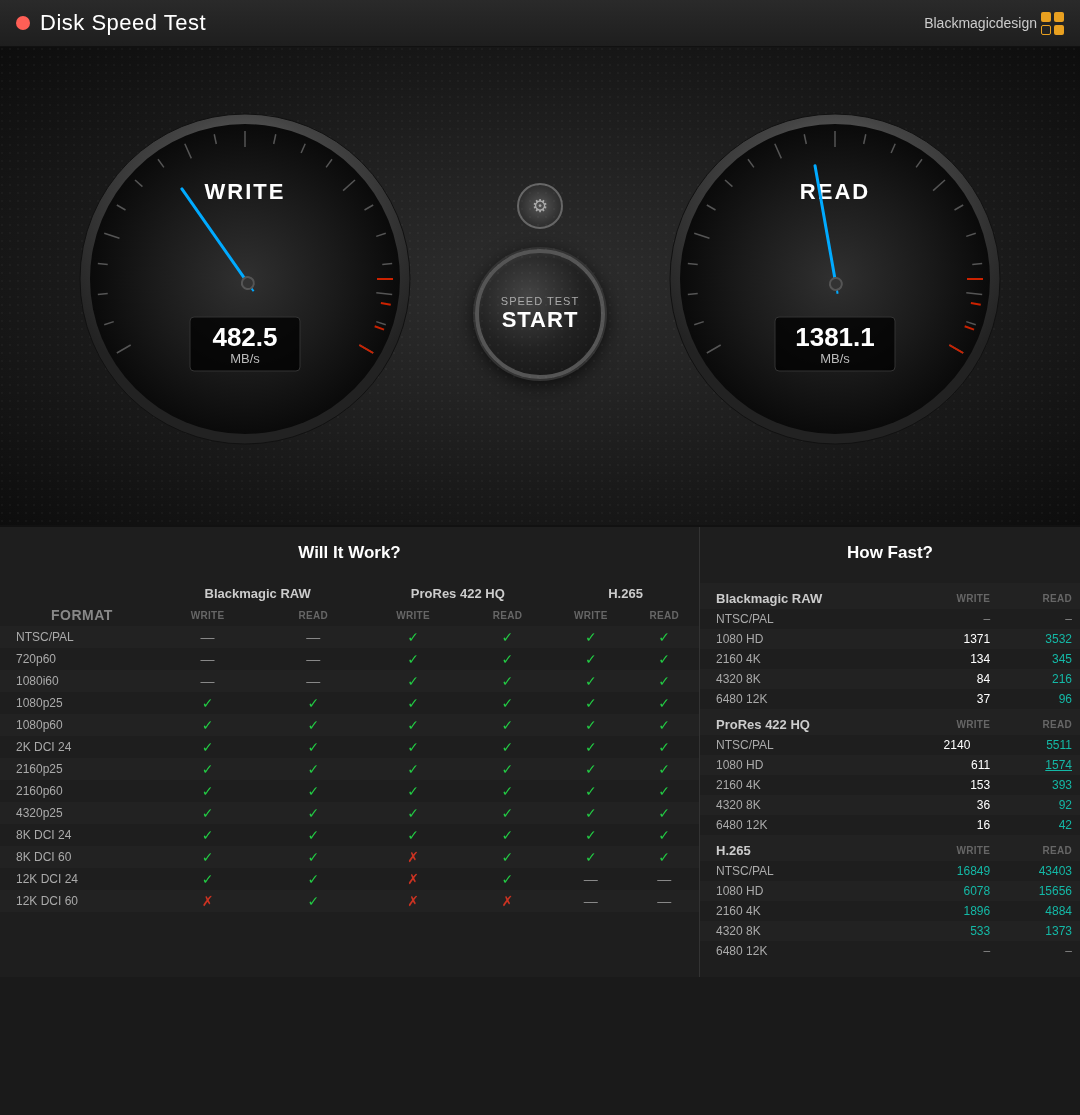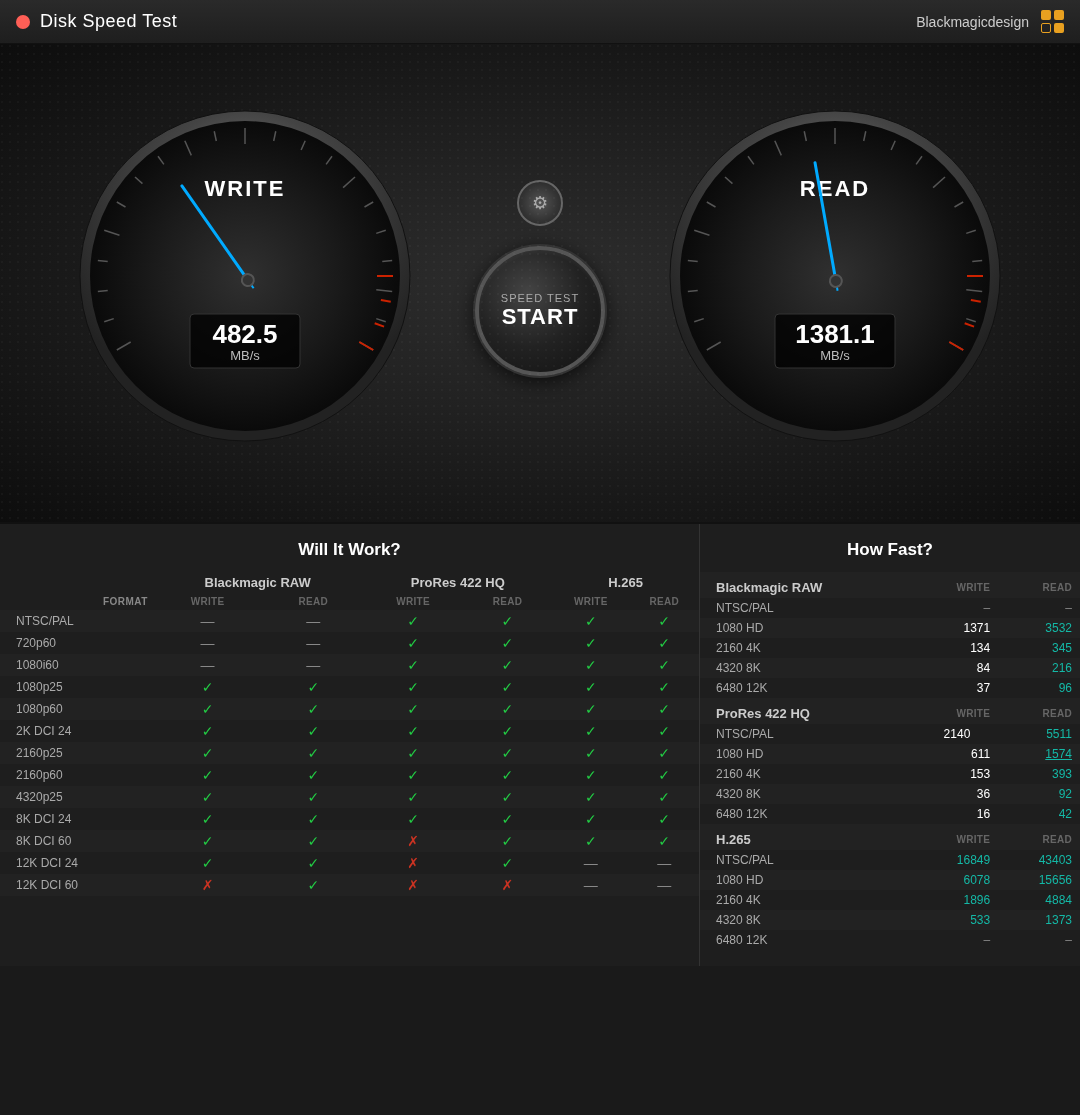--- a/index.html
+++ b/index.html
@@ -25,26 +25,26 @@
       width: 14px; height: 14px;
       background: #ff5f56;
       border-radius: 50%;
       border: none;
       cursor: pointer;
       display: flex; align-items: center; justify-content: center;
       font-size: 8px; color: transparent;
     }
     .app-title {
       color: #fff;
-      font-size: 18px;
+      font-size: 22px;
       font-weight: 300;
       letter-spacing: 0.5px;
     }
     .brand-logo {
-      display: flex; align-items: center; gap: 12px;
+      display: flex; align-items: center; gap: 4px;
       color: #ccc;
       font-size: 14px;
     }
     .brand-dots {
       display: grid;
       grid-template-columns: 1fr 1fr;
       gap: 3px;
     }
     .brand-dot {
       width: 10px; height: 10px;
@@ -140,44 +140,44 @@
     .will-it-work {
       flex: 1;
       border-right: 1px solid #333;
       padding: 16px 0;
     }
     .section-title {
       color: #fff;
       font-size: 17px;
       font-weight: 600;
       text-align: center;
-      margin-bottom: 12px;
+      margin-bottom: 20px;
     }
 
     
     .how-fast {
       flex: 0 0 380px;
       padding: 16px 0;
     }
 
     
     .ww-table {
       width: 100%;
       border-collapse: collapse;
       font-size: 12px;
     }
     .ww-table th, .ww-table td {
       padding: 3px 4px;
       text-align: center;
     }
     .ww-table .col-format {
-      text-align: right;
+      text-align: center;
       padding-left: 16px;
       color: #888;
-      font-size: 10px;
+      font-size: 14px;
       letter-spacing: 0.5px;
       text-transform: uppercase;
     }
     .ww-table .col-header-group {
       color: #ccc;
       font-size: 13px;
       font-weight: 600;
     }
     .ww-table .col-subheader {
       color: #666;

